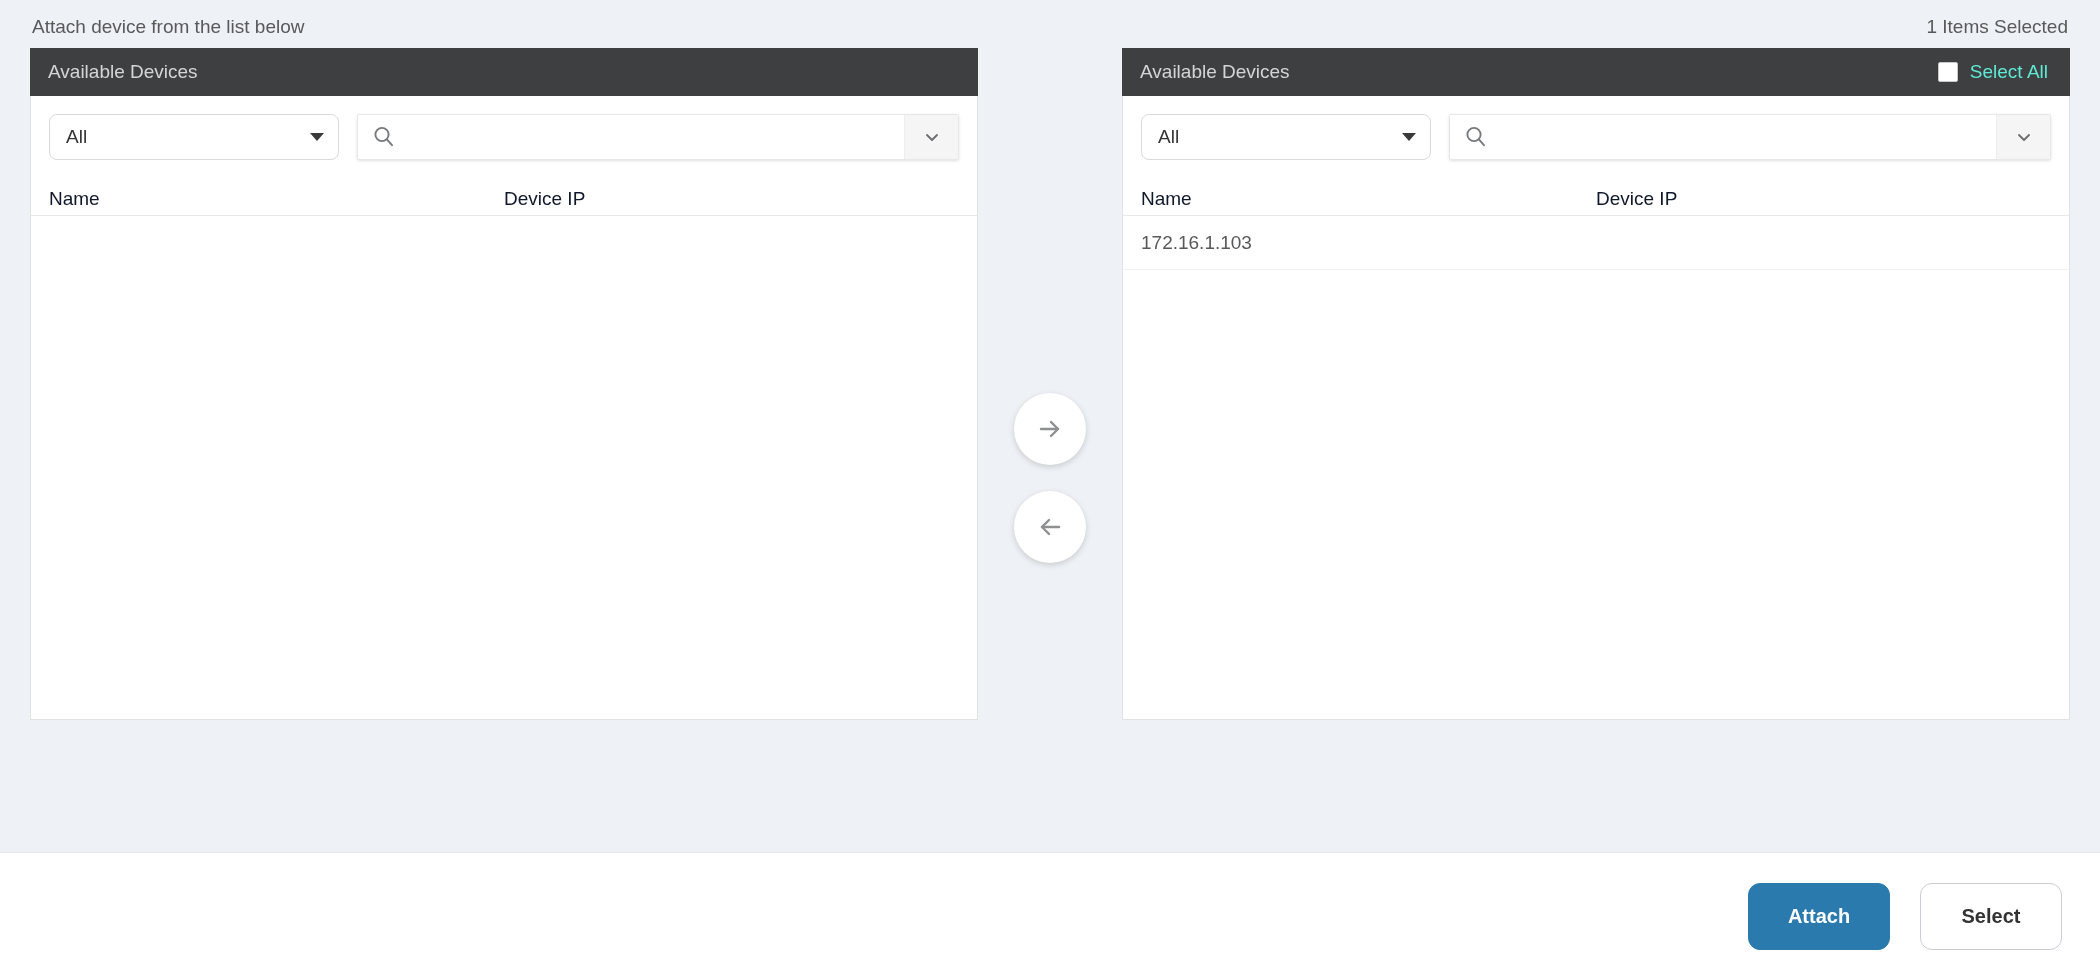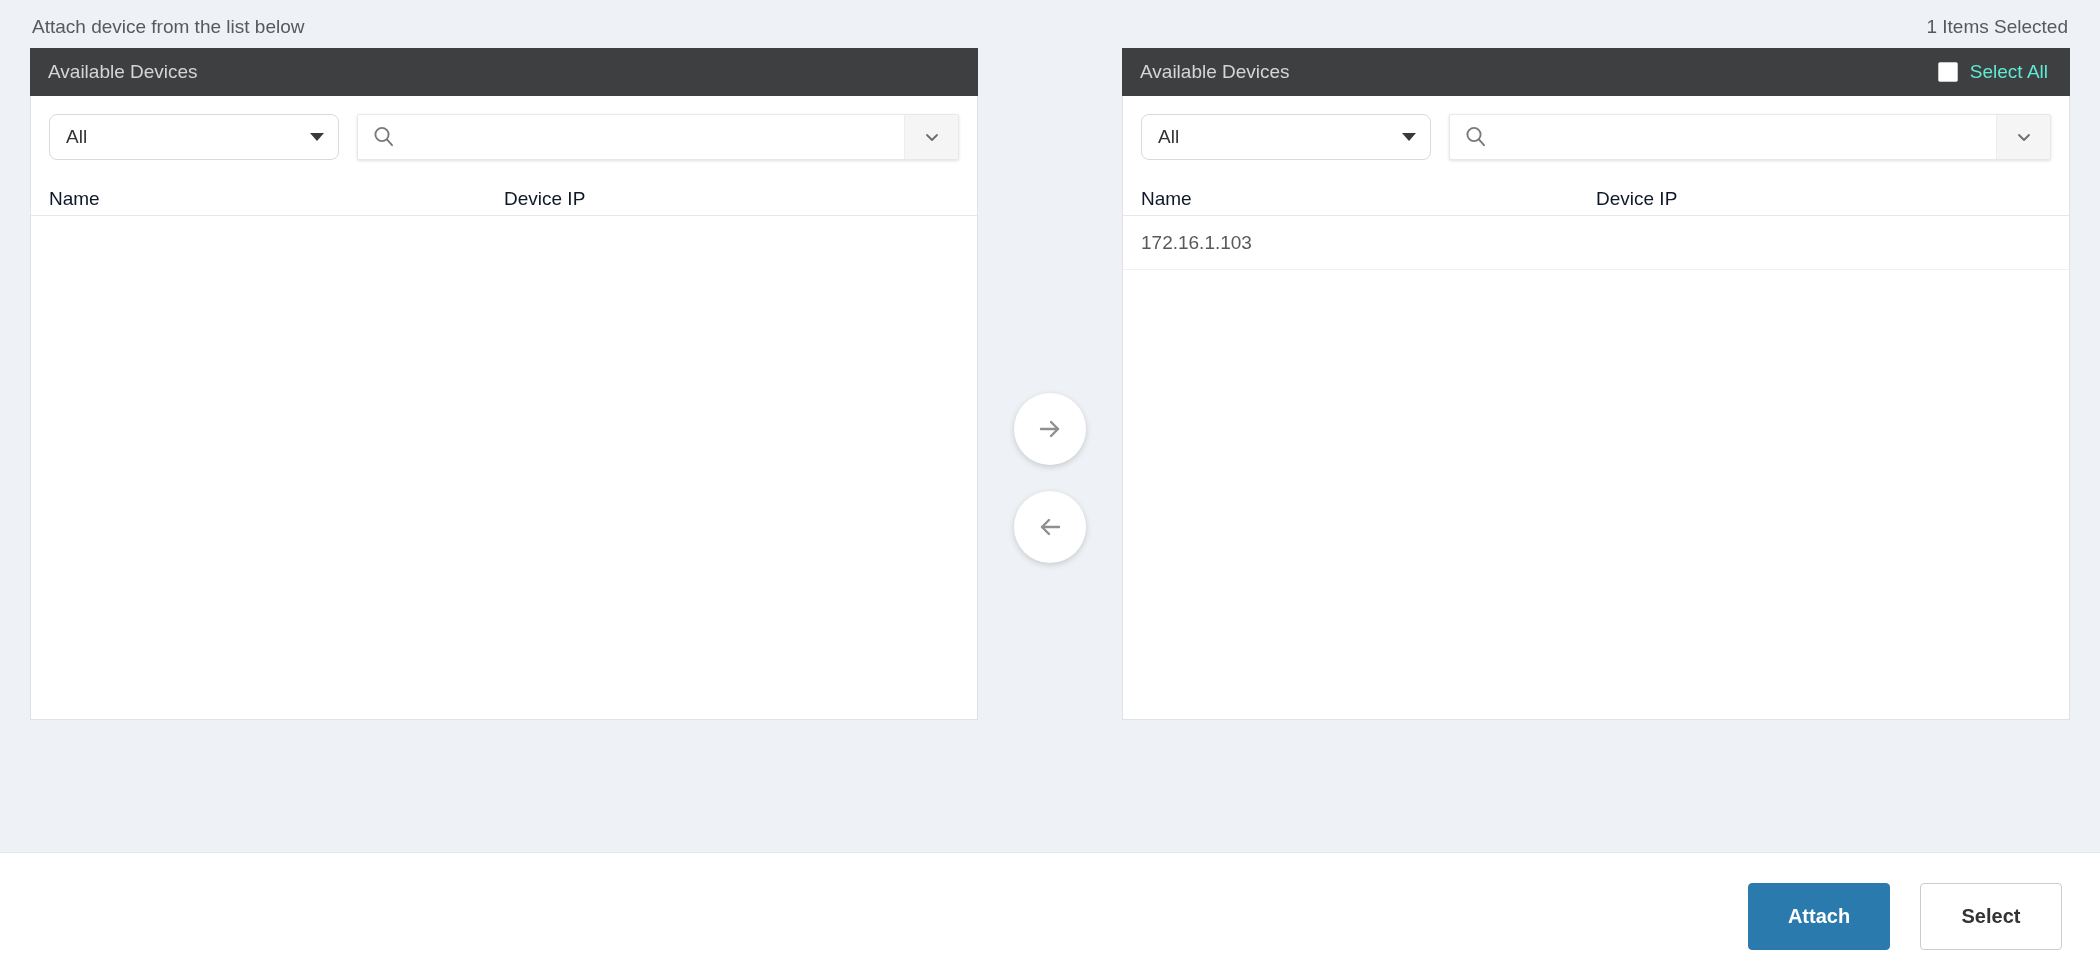--- a/index.html
+++ b/index.html
@@ -282,21 +282,21 @@
     border-top: 1px solid #e3e6ea;
     display: flex;
     align-items: center;
     justify-content: flex-end;
     padding: 0 38px;
     gap: 30px;
   }
   .btn {
     height: 67px;
     min-width: 142px;
-    border-radius: 4px;
+    border-radius: 12px;
     font-size: 20px;
     font-weight: bold;
     font-family: "Liberation Sans", sans-serif;
     cursor: pointer;
     display: flex;
     align-items: center;
     justify-content: center;
     border: 1px solid transparent;
   }
   .btn-primary {

